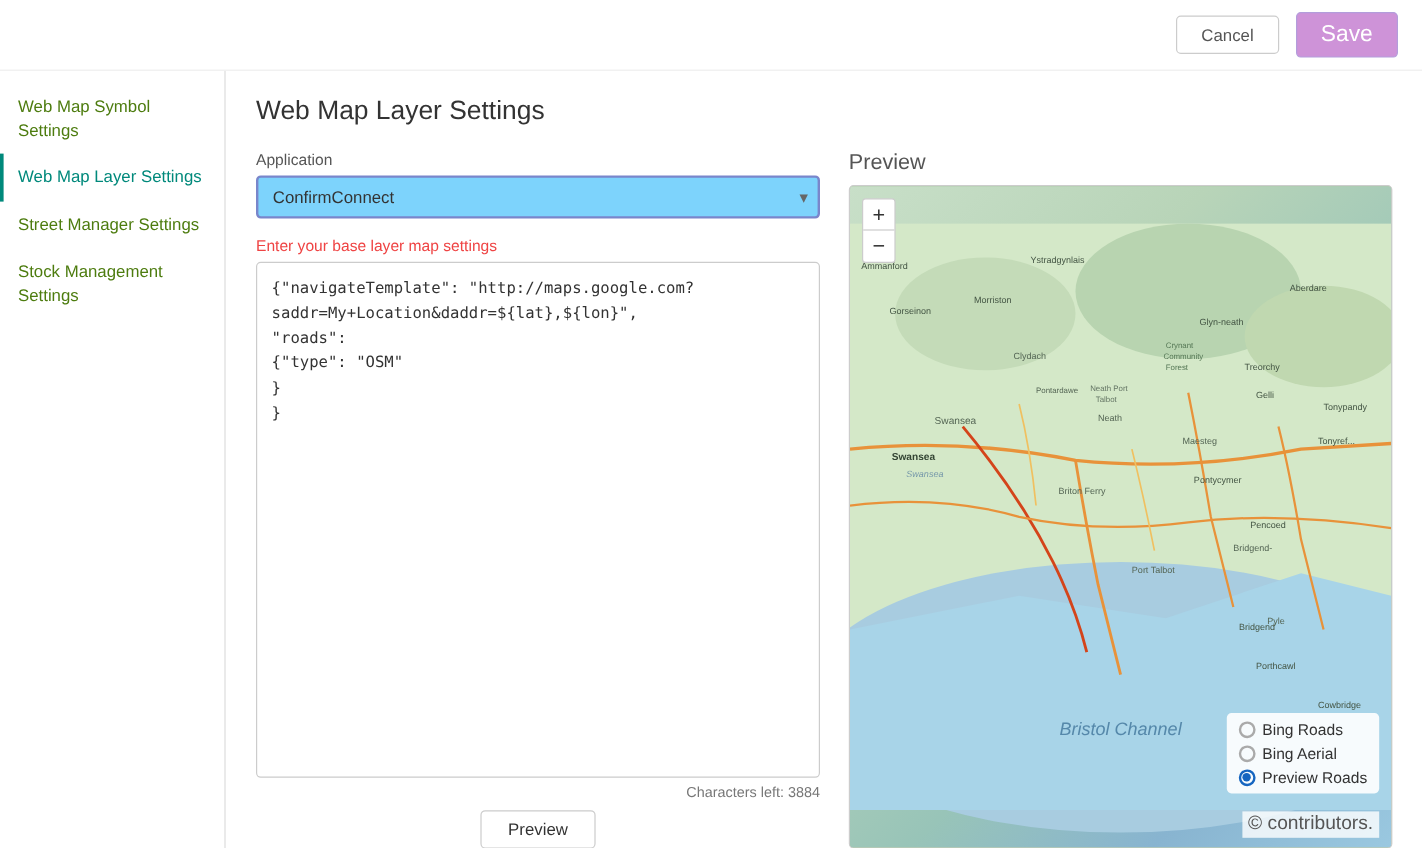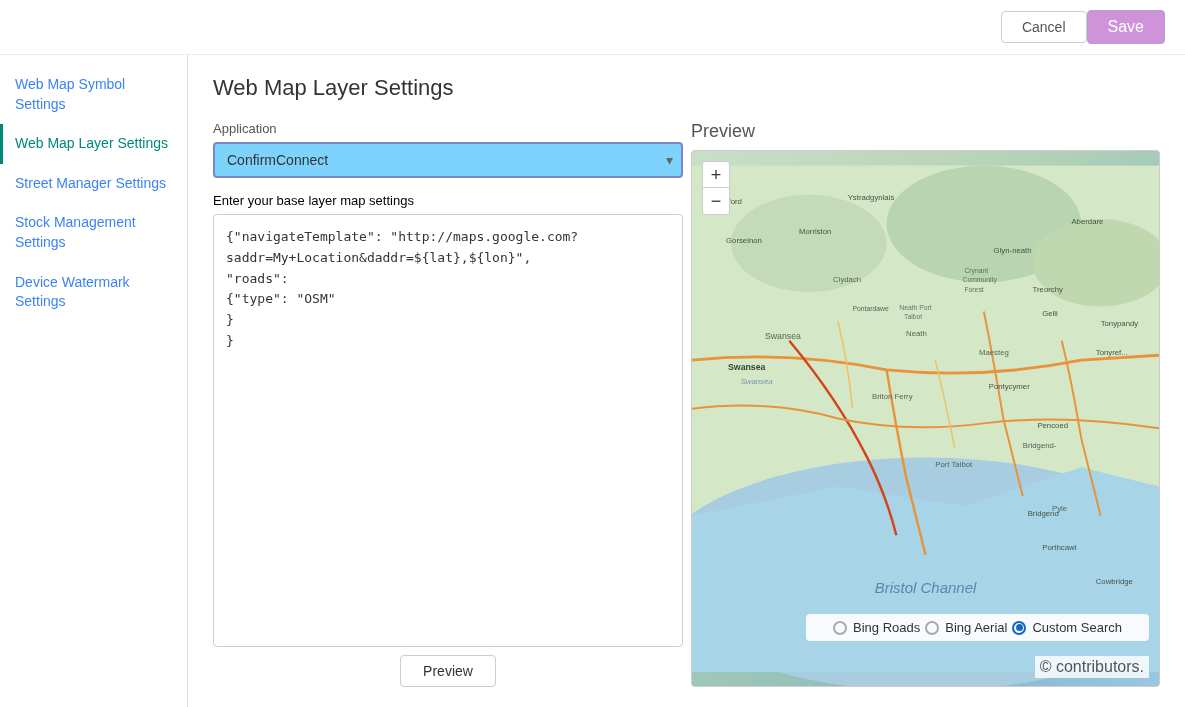--- a/index.html
+++ b/index.html
@@ -4,62 +4,62 @@
   <style>
     * { box-sizing: border-box; margin: 0; padding: 0; }
     body { font-family: Arial, sans-serif; font-size: 14px; color: #333; background: #fff; height: 707px; width: 1185px; overflow: hidden; display: flex; flex-direction: column; }
 
     .top-bar {
       display: flex;
       align-items: center;
       justify-content: flex-end;
       padding: 10px 20px;
       border-bottom: 1px solid #eee;
-      gap: 0;
+      gap: 14px;
       min-height: 50px;
     }
 
     .cancel-btn {
       padding: 7px 20px;
       border: 1px solid #ccc;
       background: #fff;
       color: #555;
       border-radius: 4px;
       cursor: pointer;
       font-size: 14px;
     }
 
     .save-btn {
       padding: 7px 20px;
       border: 1px solid #b39ddb;
       background: #ce93d8;
       color: #fff;
       border-radius: 4px;
       cursor: pointer;
-      font-size: 16px;
+      font-size: 19px;
     }
 
     .main-layout {
       display: flex;
       flex: 1;
       overflow: hidden;
     }
 
     .sidebar {
       width: 188px;
       border-right: 1px solid #ddd;
       padding: 10px 0;
       overflow-y: auto;
       flex-shrink: 0;
     }
 
     .sidebar-item {
       padding: 10px 15px;
       cursor: pointer;
-      color: #3b82f6;
+      color: #4d7c0f;
       line-height: 1.4;
       font-size: 14px;
     }
 
     .sidebar-item.active {
       color: #00897b;
       border-left: 3px solid #00897b;
       padding-left: 12px;
       font-weight: 500;
     }
@@ -74,21 +74,21 @@
 
     .page-title {
       font-size: 22px;
       font-weight: 400;
       color: #333;
       margin-bottom: 20px;
     }
 
     .form-section {
       display: flex;
-      gap: 8px;
+      gap: 24px;
       flex: 1;
     }
 
     .left-panel {
       width: 470px;
       flex-shrink: 0;
       display: flex;
       flex-direction: column;
     }
 
@@ -119,21 +119,21 @@
       position: absolute;
       right: 10px;
       top: 50%;
       transform: translateY(-50%);
       pointer-events: none;
       color: #666;
     }
 
     .textarea-label {
       font-size: 13px;
-      color: #000000;
+      color: #ef4444;
       margin-bottom: 6px;
     }
 
     .map-settings-textarea {
       width: 100%;
       flex: 1;
       min-height: 430px;
       border: 1px solid #ccc;
       border-radius: 4px;
       padding: 12px;
@@ -227,24 +227,24 @@
     .zoom-btn:first-child {
       border-bottom: 1px solid #ccc;
     }
 
     
     .map-layer-options {
       position: absolute;
       bottom: 45px;
       right: 10px;
       background: rgba(255,255,255,0.9);
-      padding: 6px 27px;
-      border-radius: 4px;
-      display: flex;
-      flex-direction: row;
+      padding: 6px 10px;
+      border-radius: 4px;
+      display: flex;
+      flex-direction: column;
       gap: 5px;
       z-index: 10;
       margin-top: 36px;
     }
 
     .map-layer-option {
       display: flex;
       align-items: center;
       gap: 6px;
       font-size: 13px;
@@ -316,21 +316,20 @@
   <button class="save-btn">Save</button>
 </div>
 
 <div class="main-layout">
 
   <div class="sidebar">
     <div class="sidebar-item">Web Map Symbol Settings</div>
     <div class="sidebar-item active">Web Map Layer Settings</div>
     <div class="sidebar-item">Street Manager Settings</div>
     <div class="sidebar-item">Stock Management Settings</div>
-    <div class="sidebar-item">Device Watermark Settings</div>
   </div>
 
   <div class="content-area">
     <div class="page-title">Web Map Layer Settings</div>
 
     <div class="form-section">
 
       <div class="left-panel">
         <div class="field-label">Application</div>
         <div class="app-select-wrapper">
@@ -342,20 +341,21 @@
           <span class="select-arrow">▾</span>
         </div>
 
         <div class="textarea-label">Enter your base layer map settings</div>
         <textarea class="map-settings-textarea" style="">{"navigateTemplate": "http://maps.google.com?saddr=My+Location&amp;daddr=${lat},${lon}",
 "roads":
 {"type": "OSM"
 }
 }</textarea>
 
+        <div class="chars-left">Characters left: 3884</div>
         <div class="preview-btn-wrapper">
           <button class="preview-btn">Preview</button>
         </div>
       </div>
 
       <div class="right-panel">
         <div class="preview-title">Preview</div>
         <div class="map-container">
           <div class="map-bg">
 
@@ -433,21 +433,21 @@
               <label class="map-layer-option">
                 <div class="radio-circle"></div>
                 <span>Bing Roads</span>
               </label>
               <label class="map-layer-option">
                 <div class="radio-circle"></div>
                 <span>Bing Aerial</span>
               </label>
               <label class="map-layer-option">
                 <div class="radio-circle selected"></div>
-                <span>Custom Search</span>
+                <span>Preview Roads</span>
               </label>
             </div>
 
             <div class="map-attribution">© contributors.</div>
 
           </div>
         </div>
       </div>
 
     </div>

